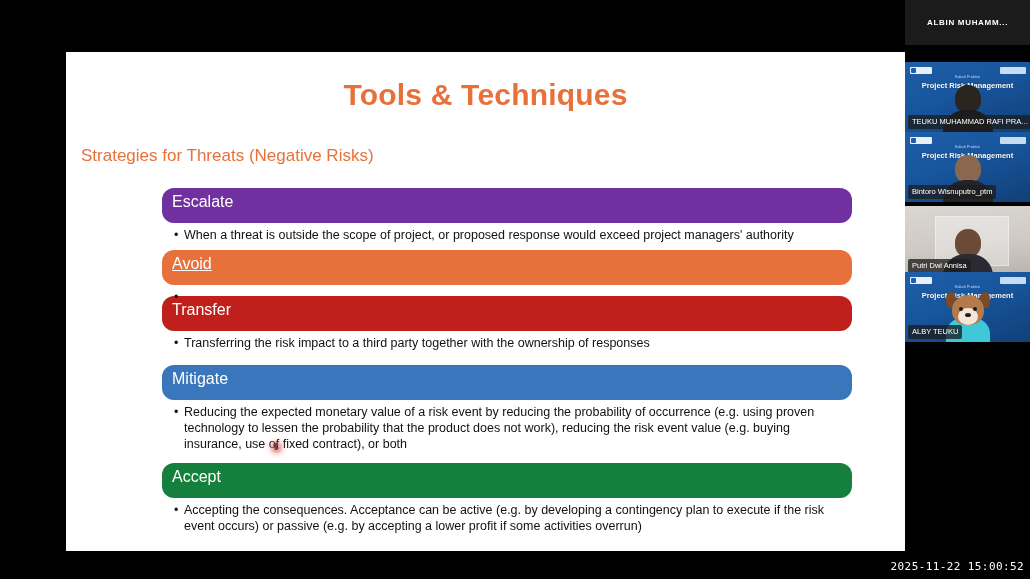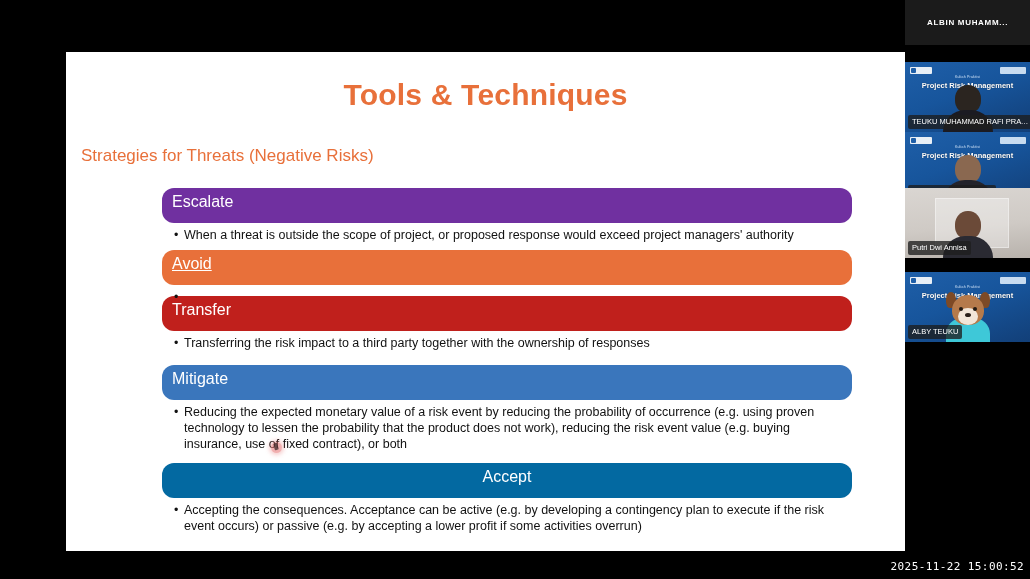--- a/index.html
+++ b/index.html
@@ -73,21 +73,21 @@
     padding: 4px 10px 16px 10px;
     line-height: 1.25;
     box-sizing: border-box;
     height: 35px;
   }
 
   .band.escalate { background: #7030A0; }
   .band.avoid    { background: #E8703A; text-decoration: underline; }
   .band.transfer { background: #C0201C; }
   .band.mitigate { background: #3A76BC; }
-  .band.accept   { background: #0369a1; text-align: center; }
+  .band.accept   { background: #15803d; }
 
   .desc {
     font-size: 12.5px;
     color: #111111;
     line-height: 1.27;
     padding: 5px 6px 6px 22px;
     position: relative;
     box-sizing: border-box;
   }
   .desc .bullet {
@@ -154,21 +154,21 @@
   .tile {
     position: absolute;
     left: 0;
     width: 125px;
     height: 70px;
     overflow: hidden;
     background: #0f0f0f;
   }
   .tile.t1 { top: 62px; }
   .tile.t2 { top: 132px; }
-  .tile.t3 { top: 188px; }
+  .tile.t3 { top: 206px; }
   .tile.t4 { top: 272px; }
 
   
   .tile-deck {
     position: absolute;
     left: 0; top: 0;
     width: 125px; height: 70px;
     background: linear-gradient(160deg, #1f5fa8 0%, #17559c 45%, #123f78 100%);
   }
   .tile-deck .deck-kicker {

